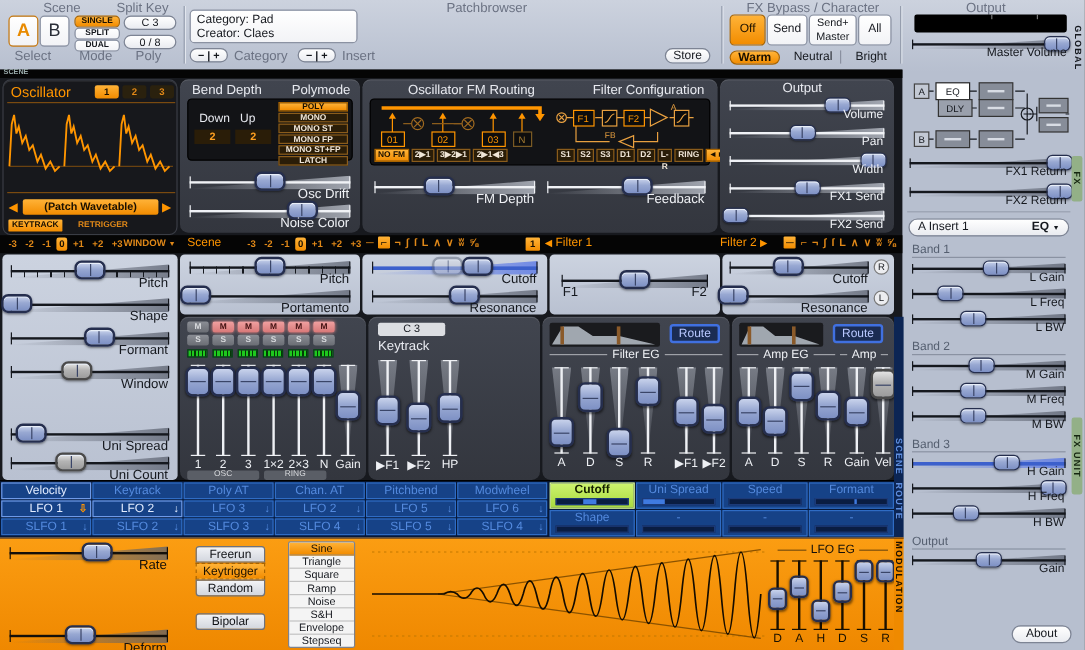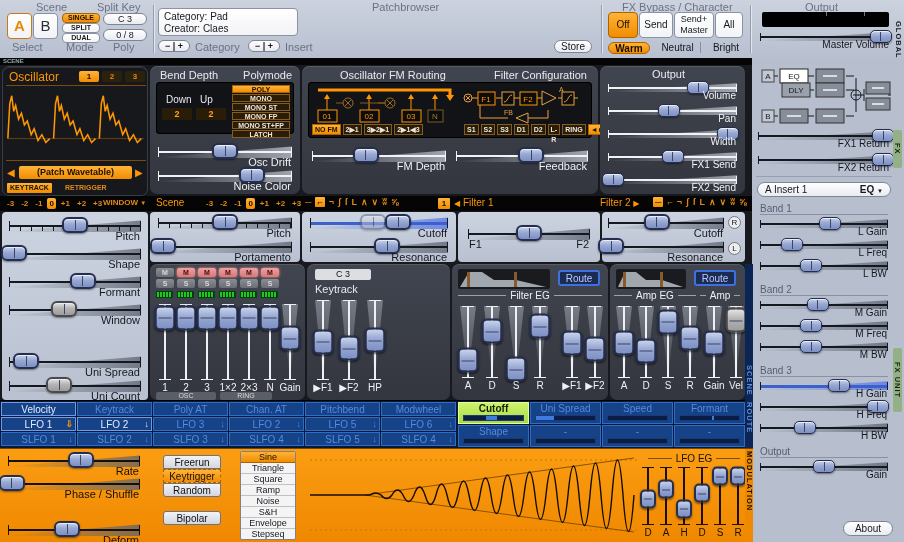--- a/index.html
+++ b/index.html
@@ -699,26 +699,20 @@
     </div>
   </div>
 
   <div class="lfozone" style="left:0;top:448px;width:745px;height:94px">
     <div class="hs" style="left:8px;top:2px;width:132px;--p:55%;color:#14100a">
         <i class="w"></i>
         <i class="t"></i>
         <b class="h"></b>
         <span class="lb">Rate</span>
       </div>
-    <div class="hs" style="left:8px;top:25px;width:132px;--p:3%;color:#14100a">
-        <i class="w"></i>
-        <i class="t"></i>
-        <b class="h"></b>
-        <span class="lb">Phase / Shuffle</span>
-      </div>
     <div class="hs" style="left:8px;top:71px;width:132px;--p:45%;color:#14100a">
         <i class="w"></i>
         <i class="t"></i>
         <b class="h"></b>
         <span class="lb">Deform</span>
       </div>
     <div class="gbtn" style="left:163px;top:6px;width:58px;height:14px;line-height:13px;border-radius:3px 3px 0 0">Freerun</div>
     <div class="gbtn osel" style="left:163px;top:20px;width:58px;height:14px;line-height:13px;border-radius:0;border-style:dashed;border-color:#402800">Keytrigger</div>
     <div class="gbtn" style="left:163px;top:34px;width:58px;height:14px;line-height:13px;border-radius:0 0 3px 3px">Random</div>
     <div class="gbtn" style="left:163px;top:62px;width:58px;height:14px;line-height:13px">Bipolar</div>

